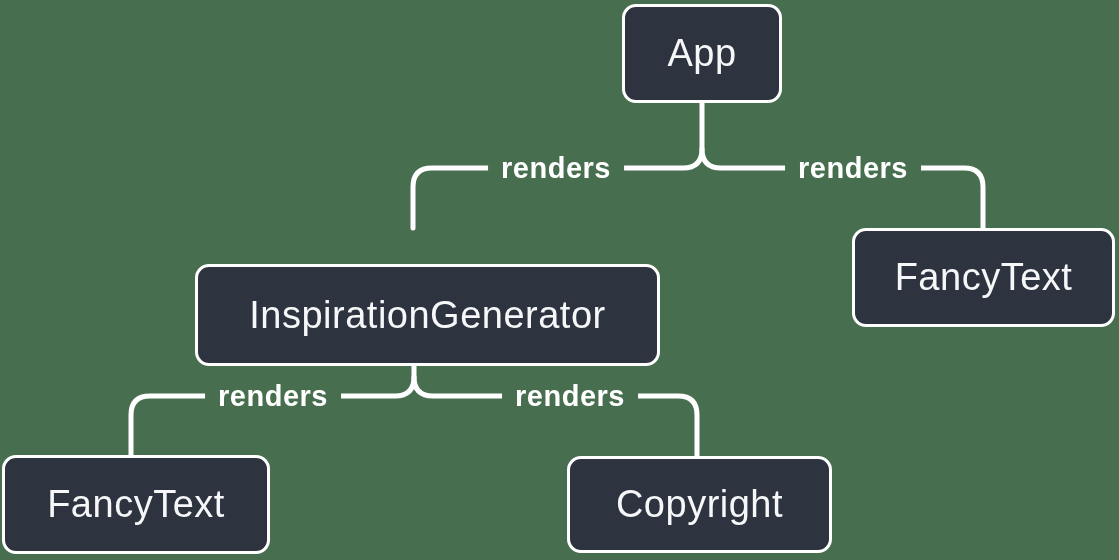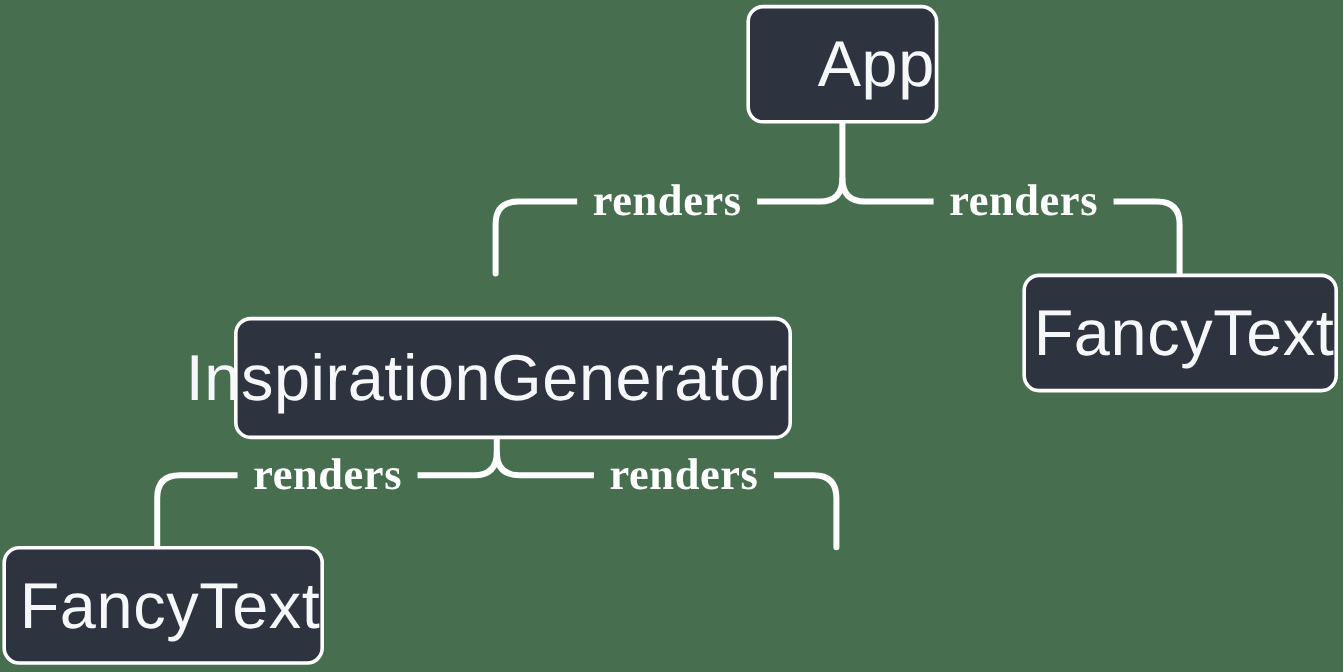--- a/index.html
+++ b/index.html
@@ -34,43 +34,42 @@
     stroke-width: 5;
     stroke-linecap: round;
   }
   .node {
     position: absolute;
     background: var(--node-bg);
     border: 3px solid var(--node-border);
     border-radius: 14px;
     display: flex;
     align-items: center;
-    justify-content: flex-end;
+    justify-content: center;
     color: var(--node-text);
-    font-size: 54px;
+    font-size: 38px;
     font-weight: 400;
     letter-spacing: 0.5px;
     white-space: nowrap;
   }
   .node-app        { left: 622px; top: 4px;   width: 160px; height: 99px; }
   .node-ig         { left: 195px; top: 228px; width: 465px; height: 102px; margin-top: 36px; }
   .node-ft-right   { left: 852px; top: 228px; width: 263px; height: 99px; }
   .node-ft-left    { left: 2px;   top: 455px; width: 268px; height: 99px; }
   .node-copyright  { left: 567px; top: 456px; width: 265px; height: 97px; }
   .edge-label {
     position: absolute;
     transform: translate(-50%, -50%);
     background: var(--page-bg);
     color: var(--label-text);
-    font-size: 37px;
+    font-size: 29px;
     font-weight: 700;
     letter-spacing: 0.5px;
     padding: 2px 13px;
     white-space: nowrap;
-    font-family: Liberation Serif, serif;
   }
   .edge-label-1 { left: 556px; top: 168px; }
   .edge-label-2 { left: 853px; top: 168px; }
   .edge-label-3 { left: 273px; top: 396px; }
   .edge-label-4 { left: 570px; top: 396px; }
 </style>
 </head>
 <body>
 
 <div class="canvas">
@@ -91,20 +90,23 @@
   </div>
 
   <div class="node node-ft-right">
     <span>FancyText</span>
   </div>
 
   <div class="node node-ft-left">
     <span>FancyText</span>
   </div>
 
+  <div class="node node-copyright">
+    <span>Copyright</span>
+  </div>
 
   <div class="edge-label edge-label-1">renders</div>
 
   <div class="edge-label edge-label-2">renders</div>
 
   <div class="edge-label edge-label-3">renders</div>
 
   <div class="edge-label edge-label-4">renders</div>
 
 </div>

